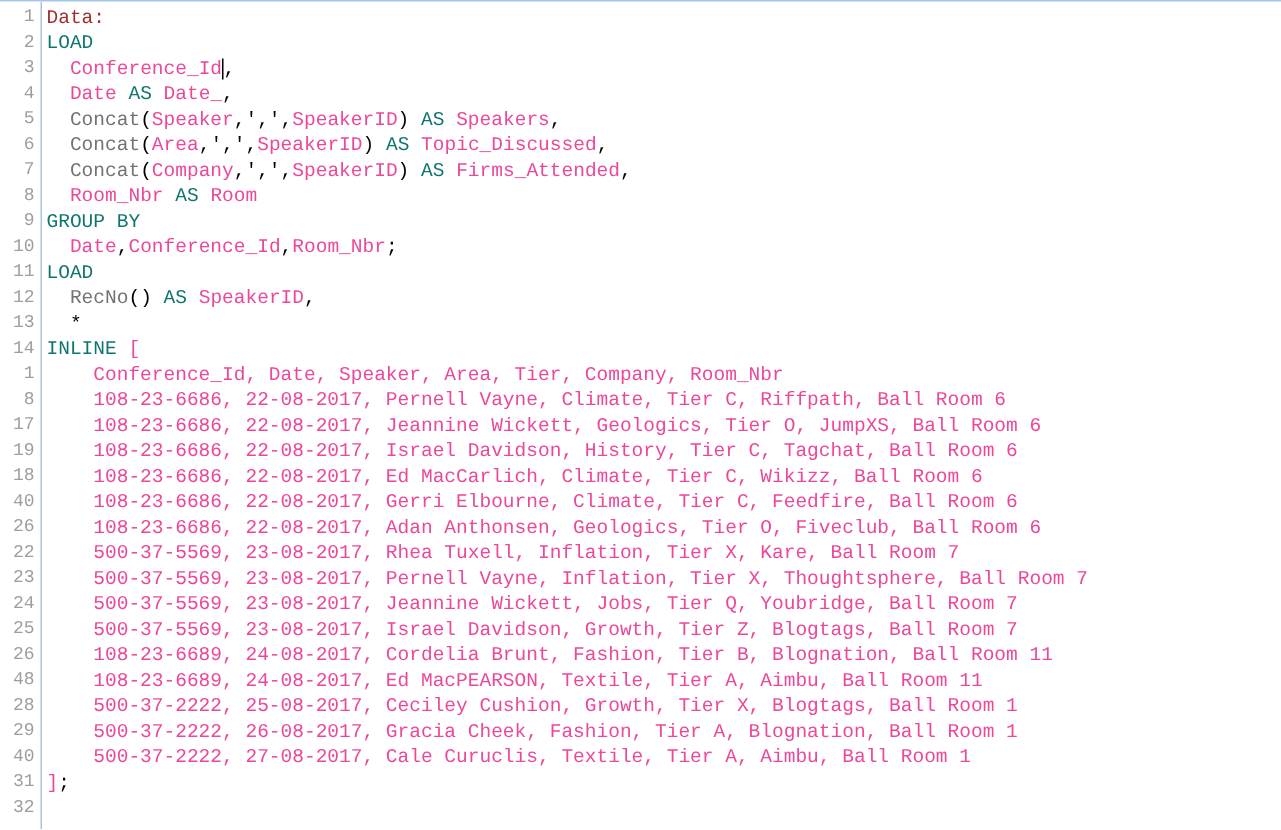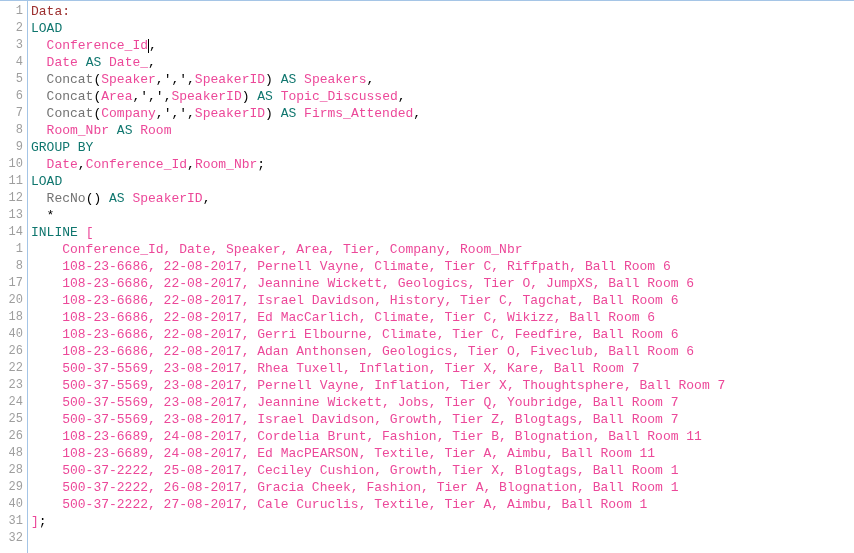--- a/index.html
+++ b/index.html
@@ -72,21 +72,21 @@
       <div>8</div>
       <div>9</div>
       <div>10</div>
       <div>11</div>
       <div>12</div>
       <div>13</div>
       <div>14</div>
       <div>1</div>
       <div>8</div>
       <div>17</div>
-      <div>20</div>
+      <div>19</div>
       <div>18</div>
       <div>40</div>
       <div>26</div>
       <div>22</div>
       <div>23</div>
       <div>24</div>
       <div>25</div>
       <div>26</div>
       <div>48</div>
       <div>28</div>

